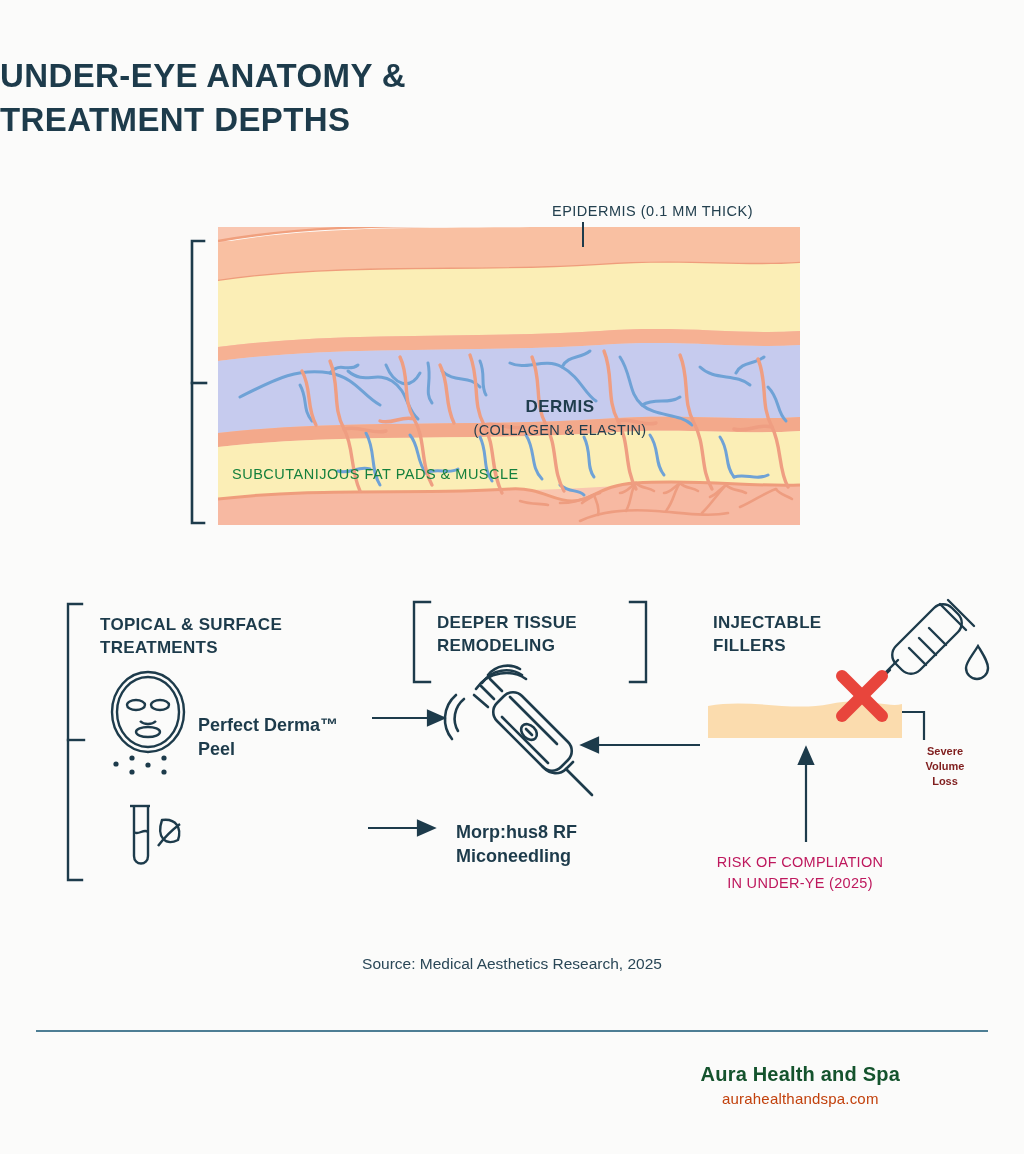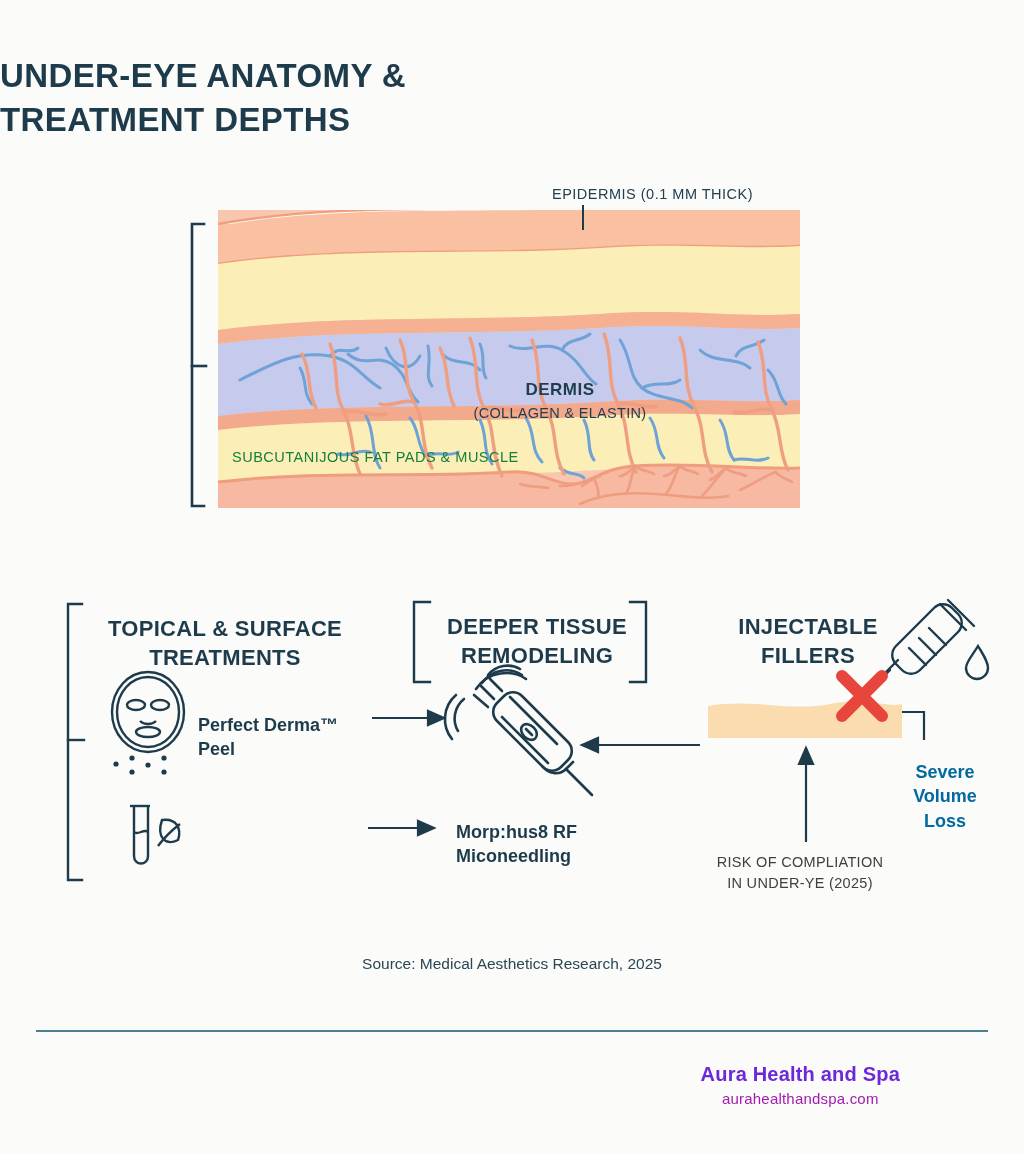--- a/index.html
+++ b/index.html
@@ -16,21 +16,21 @@
   
   .title{
     position:absolute;left:0;right:0;top:54px;
     font-size:33px;font-weight:bold;
     letter-spacing:0.4px;
     line-height:1.32;
     color:#1d3b4b;
   }
 
   
-  .skin-wrap{position:absolute;left:180px;top:168px;width:680px;height:360px;}
+  .skin-wrap{position:absolute;left:180px;top:185px;width:680px;height:360px;}
   .skin-svg{position:absolute;left:0;top:0;}
 
   .epi-label{
     position:absolute;left:372px;top:18px;
     font-size:14.5px;letter-spacing:0.5px;color:#23404f;
     white-space:nowrap;
   }
   .dermis-label{
     position:absolute;left:260px;top:210px;width:240px;
     text-align:center;line-height:1.45;
@@ -41,61 +41,61 @@
     position:absolute;left:52px;top:281px;
     font-size:14.5px;letter-spacing:0.5px;color:#15803d;
     white-space:nowrap;
   }
 
   
   .flow{position:absolute;left:0;top:580px;width:1024px;height:340px;}
 
   .col-head{
     position:absolute;
-    font-size:22px;font-weight:bold;line-height:1.33;
-    letter-spacing:0.3px;color:#1d3b4b;text-align:center;
+    font-size:17px;font-weight:bold;line-height:1.33;
+    letter-spacing:0.3px;color:#1d3b4b;
   }
   .head-topical{left:100px;top:34px;width:250px;}
   .head-deeper{left:437px;top:32px;width:200px;}
   .head-fillers{left:713px;top:32px;width:190px;}
 
   .item-label{
     position:absolute;
     font-size:18px;font-weight:bold;line-height:1.34;
     color:#1d3b4b;
   }
   .lbl-peel{left:198px;top:133px;width:175px;}
   .lbl-pdgf{left:196px;top:243px;width:180px;}
   .lbl-morpheus{left:456px;top:240px;width:180px;}
 
   .sev-loss{
-    position:absolute;left:890px;top:180px;width:110px;
-    text-align:center;font-size:18px;font-weight:bold;line-height:1.35;
-    color:#0369a1;
+    position:absolute;left:890px;top:164px;width:110px;
+    text-align:center;font-size:11px;font-weight:bold;line-height:1.35;
+    color:#7f1d1d;
   }
   .risk-note{
     position:absolute;left:690px;top:272px;width:220px;
     text-align:center;font-size:14.5px;line-height:1.45;letter-spacing:0.3px;
-    color:#404040;
+    color:#be185d;
   }
 
   
   .source{
     position:absolute;left:0;right:0;top:955px;
     text-align:center;font-size:15.5px;color:#2a4757;
   }
 
   
   .rule{position:absolute;left:36px;right:36px;top:1030px;height:2px;background:#4d7e94;}
   .brand{
     position:absolute;right:124px;top:1063px;
     text-align:center;
   }
-  .brand .name{font-size:20px;font-weight:bold;color:#6d28d9;letter-spacing:0.2px;}
-  .brand .url{font-size:15px;color:#a21caf;margin-top:4px;letter-spacing:0.2px;}
+  .brand .name{font-size:20px;font-weight:bold;color:#14532d;letter-spacing:0.2px;}
+  .brand .url{font-size:15px;color:#c2410c;margin-top:4px;letter-spacing:0.2px;}
 </style>
 </head>
 <body>
 
 <div class="page">
 
   <div class="title">
     <div>UNDER-EYE ANATOMY &amp;</div>
     <div>TREATMENT DEPTHS</div>
   </div>

